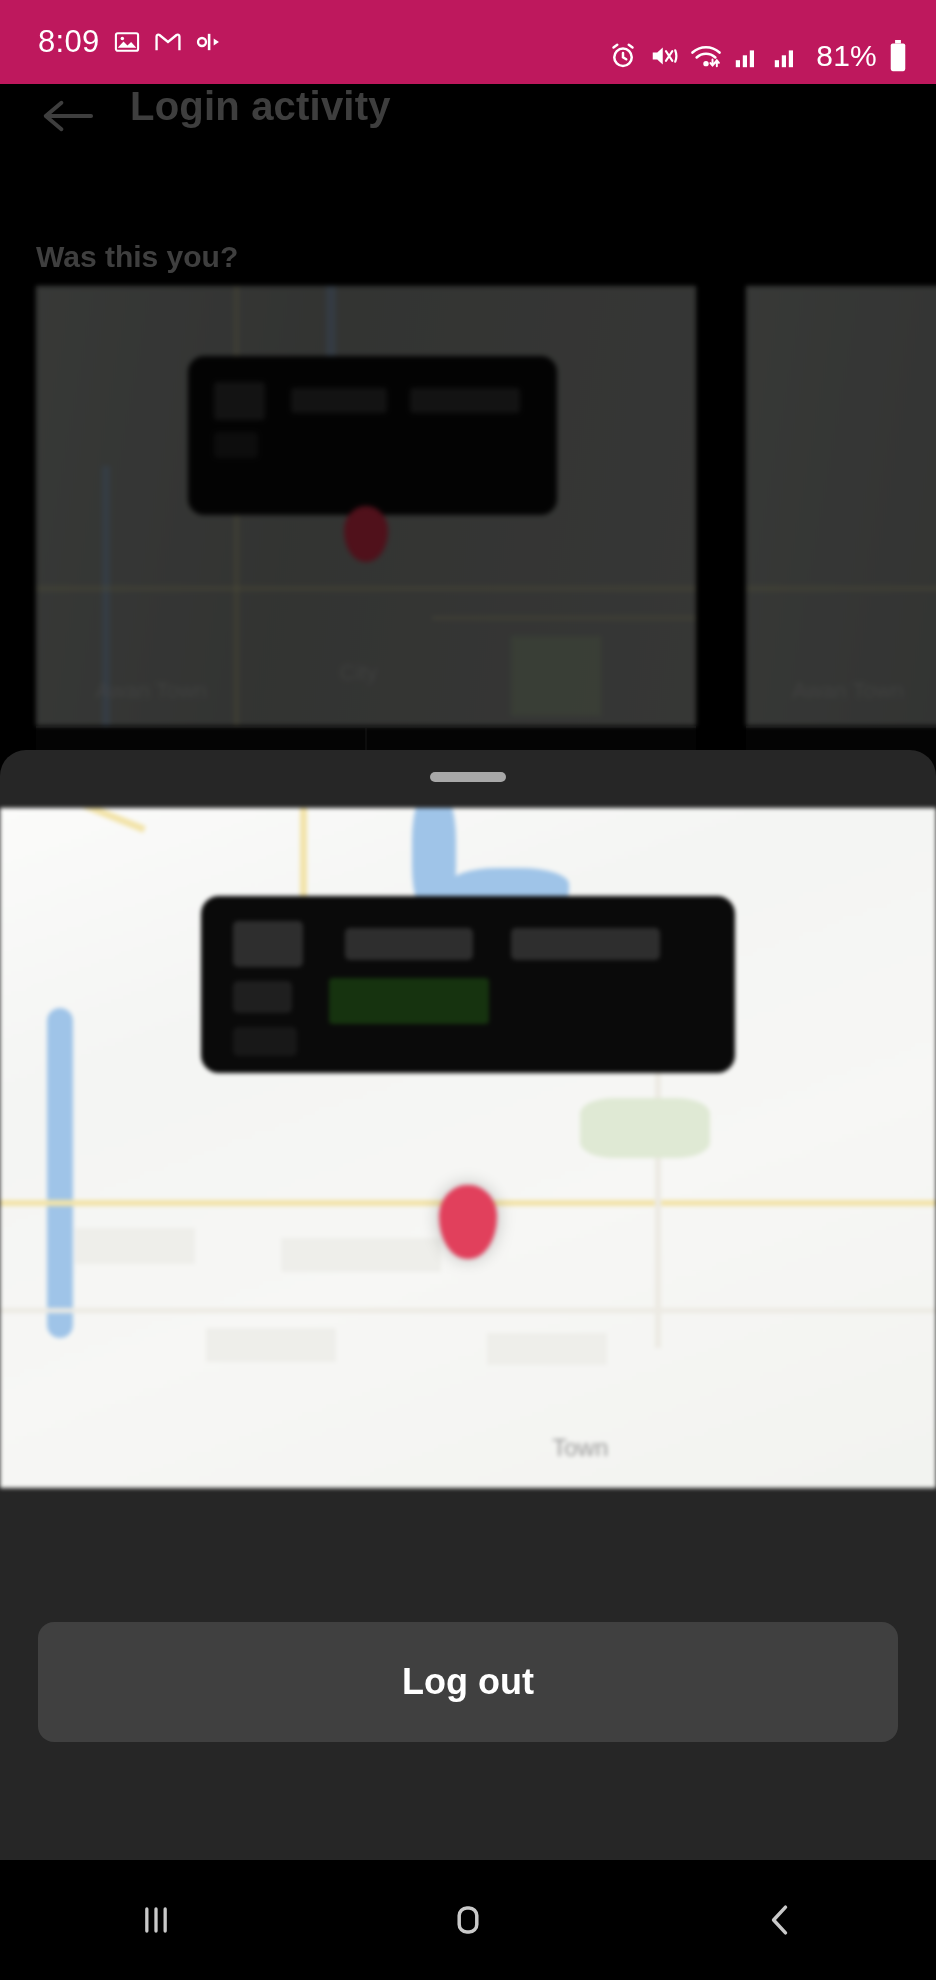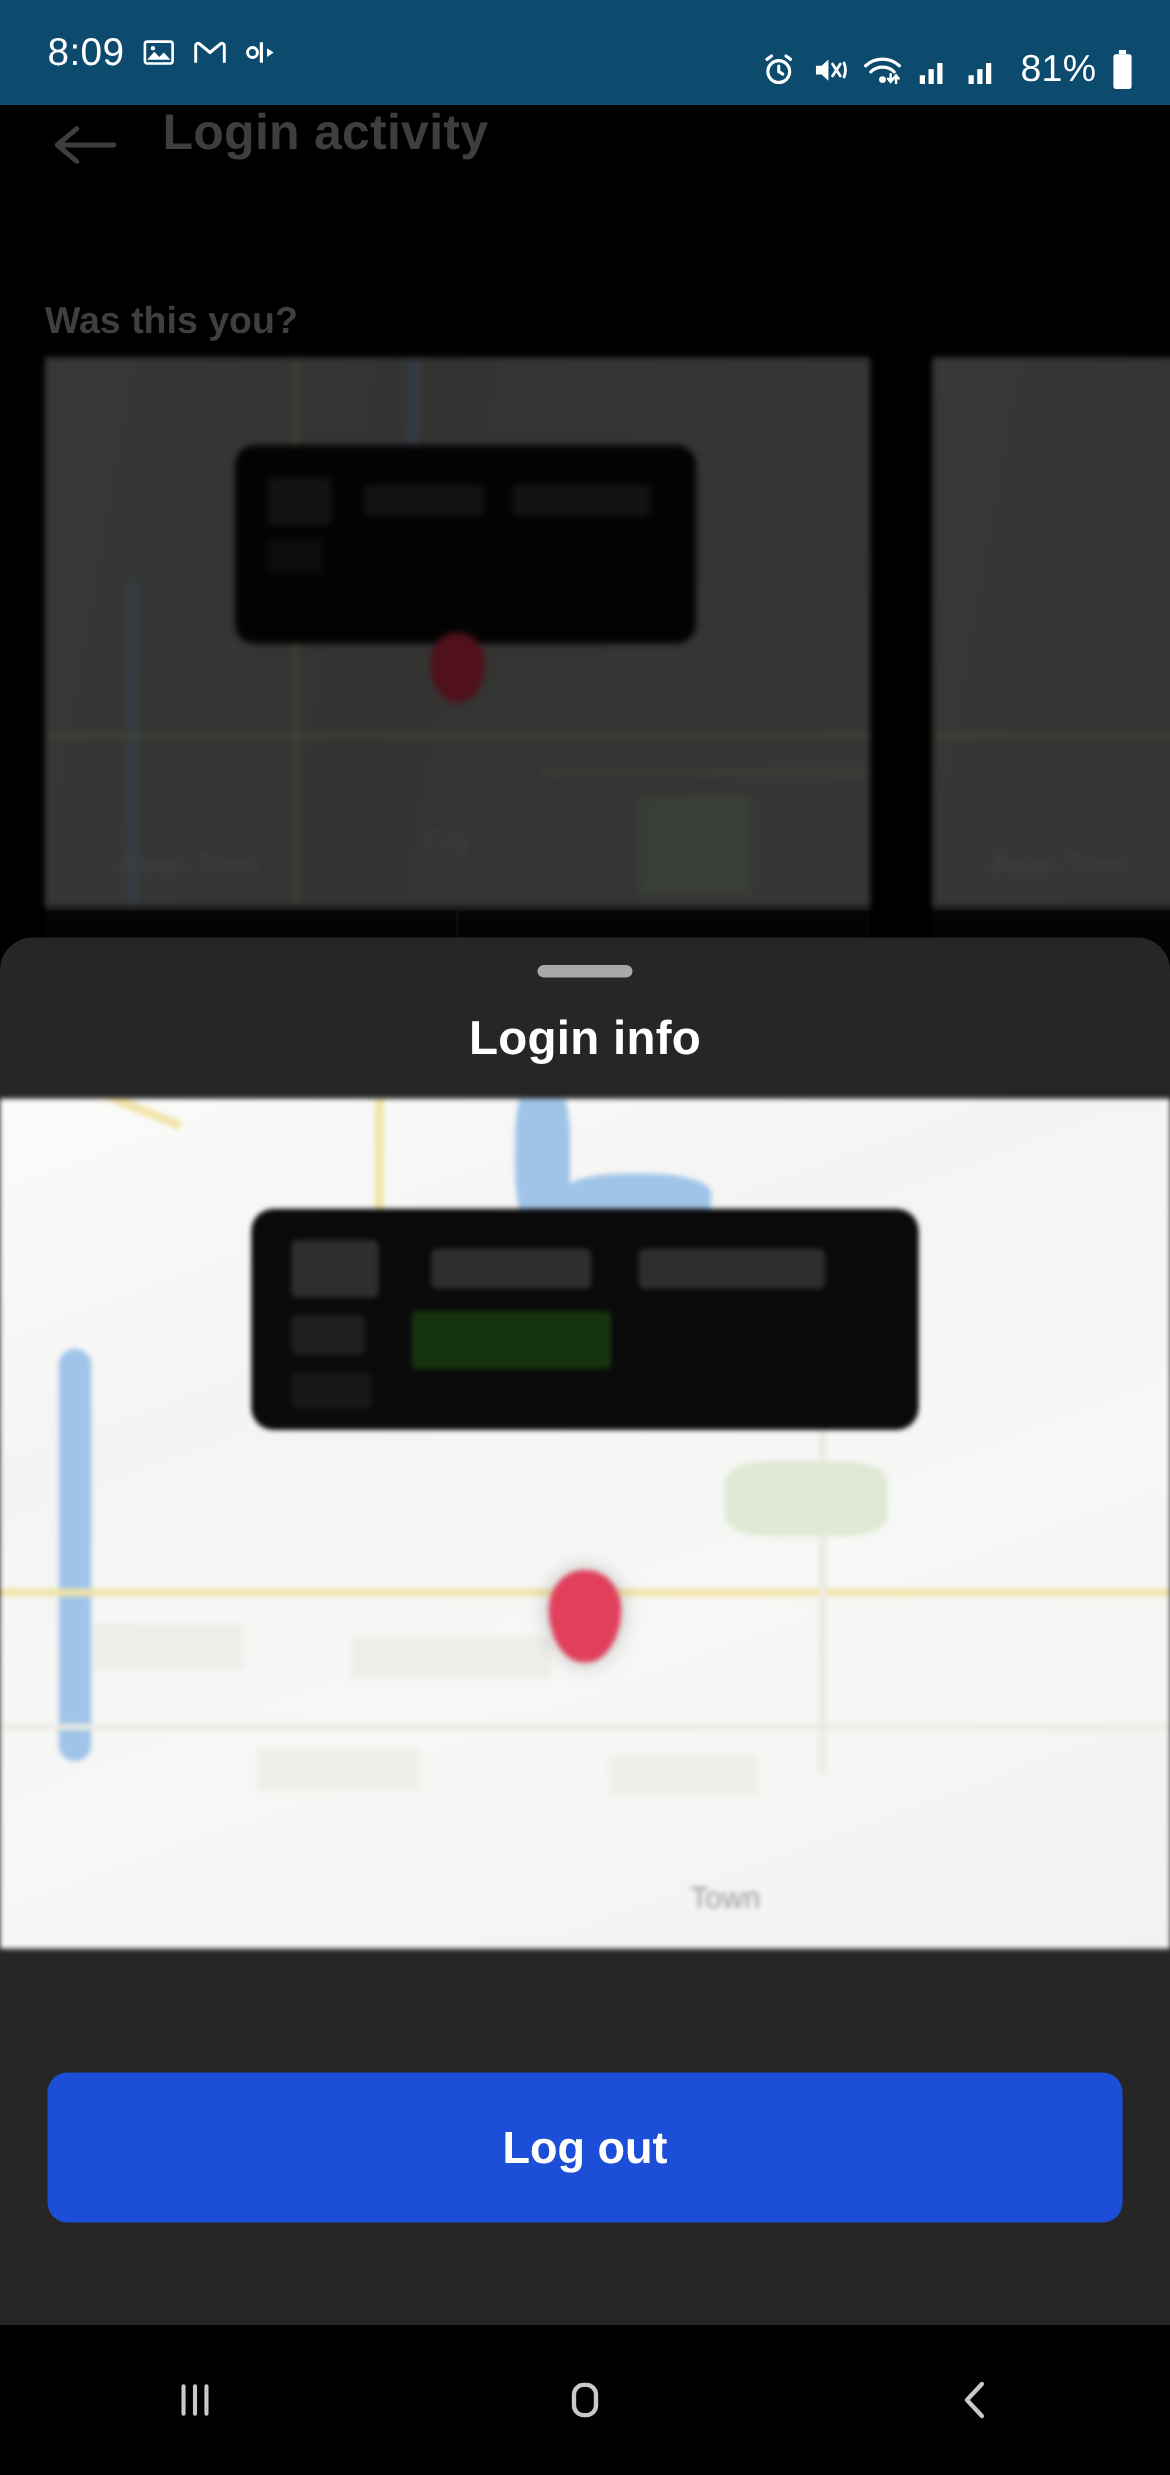--- a/index.html
+++ b/index.html
@@ -7,21 +7,21 @@
     width:936px; height:1980px;
     background:#000;
     font-family:"Liberation Sans", sans-serif;
     overflow:hidden;
   }
   .phone { position:relative; width:936px; height:1980px; background:#000; overflow:hidden; }
 
   
   .statusbar {
     position:absolute; top:0; left:0; width:936px; height:84px;
-    display:flex; align-items:center; background:#0c4a6e; color:#fff;
+    display:flex; align-items:center; background:#be185d; color:#fff;
   }
   .sb-left { display:flex; align-items:center; gap:13px; margin-left:38px; }
   .sb-clock { font-size:31px; font-weight:400; letter-spacing:.3px; }
   .sb-right { position:absolute; right:28px; display:flex; align-items:center; gap:11px;margin-top:28px; }
   .sb-batt-txt { font-size:30px; font-weight:400; margin-left:5px; letter-spacing:.2px; }
   .ico { display:inline-flex; align-items:center; justify-content:center; }
 
   
   .bg-screen { position:absolute; top:84px; left:0; width:936px; height:1896px; background:#000; }
 
@@ -97,21 +97,21 @@
   .sheet-tooltip .st-green { position:absolute; background:#16330f; border-radius:4px; }
   .sheet-pin {
     position:absolute; left:50%; top:55.5%; transform:translateX(-50%);
     width:58px; height:74px; background:#e1405c;
     border-radius:50% 50% 50% 50% / 44% 44% 60% 60%;
     box-shadow:0 0 18px rgba(0,0,0,.25);
   }
   .sheet-footer { flex:1; display:flex; align-items:center; justify-content:center; padding:0 38px; }
   .logout-btn {
     width:100%; height:120px; border:none; border-radius:16px;
-    background:#1d4ed8; color:#fff; font-size:36px; font-weight:700;
+    background:#404040; color:#fff; font-size:36px; font-weight:700;
     font-family:"Liberation Sans", sans-serif; cursor:pointer;margin-top:16px;
   }
 
   
   .navbar {
     position:absolute; left:0; bottom:0; width:936px; height:120px;
     background:#000; display:flex; align-items:center; justify-content:space-around;
   }
   .nav-btn { width:120px; height:90px; display:flex; align-items:center; justify-content:center; }
 </style>
@@ -242,21 +242,20 @@
         </div>
       </div>
 
     </div>
 
     <div class="scrim"></div>
   </div>
 
   <div class="sheet">
     <div class="grabber"></div>
-    <div class="sheet-title">Login info</div>
 
     <div class="sheet-map">
       <div class="sm-water" style="left:44%;top:-20px;width:44px;height:130px;"></div>
       <div class="sm-water" style="left:48%;top:60px;width:120px;height:40px;"></div>
       <div class="sm-water" style="left:5%;top:200px;width:26px;height:330px;border-radius:20px;"></div>
       <div class="sm-road" style="left:0;top:-10px;width:150px;height:7px;transform:rotate(22deg);"></div>
       <div class="sm-road" style="left:32%;top:0;width:7px;height:260px;"></div>
       <div class="sm-road" style="left:0;top:392px;width:100%;height:6px;"></div>
       <div class="sm-road minor" style="left:0;top:500px;width:100%;height:5px;"></div>
       <div class="sm-road minor" style="left:70%;top:120px;width:6px;height:420px;"></div>

